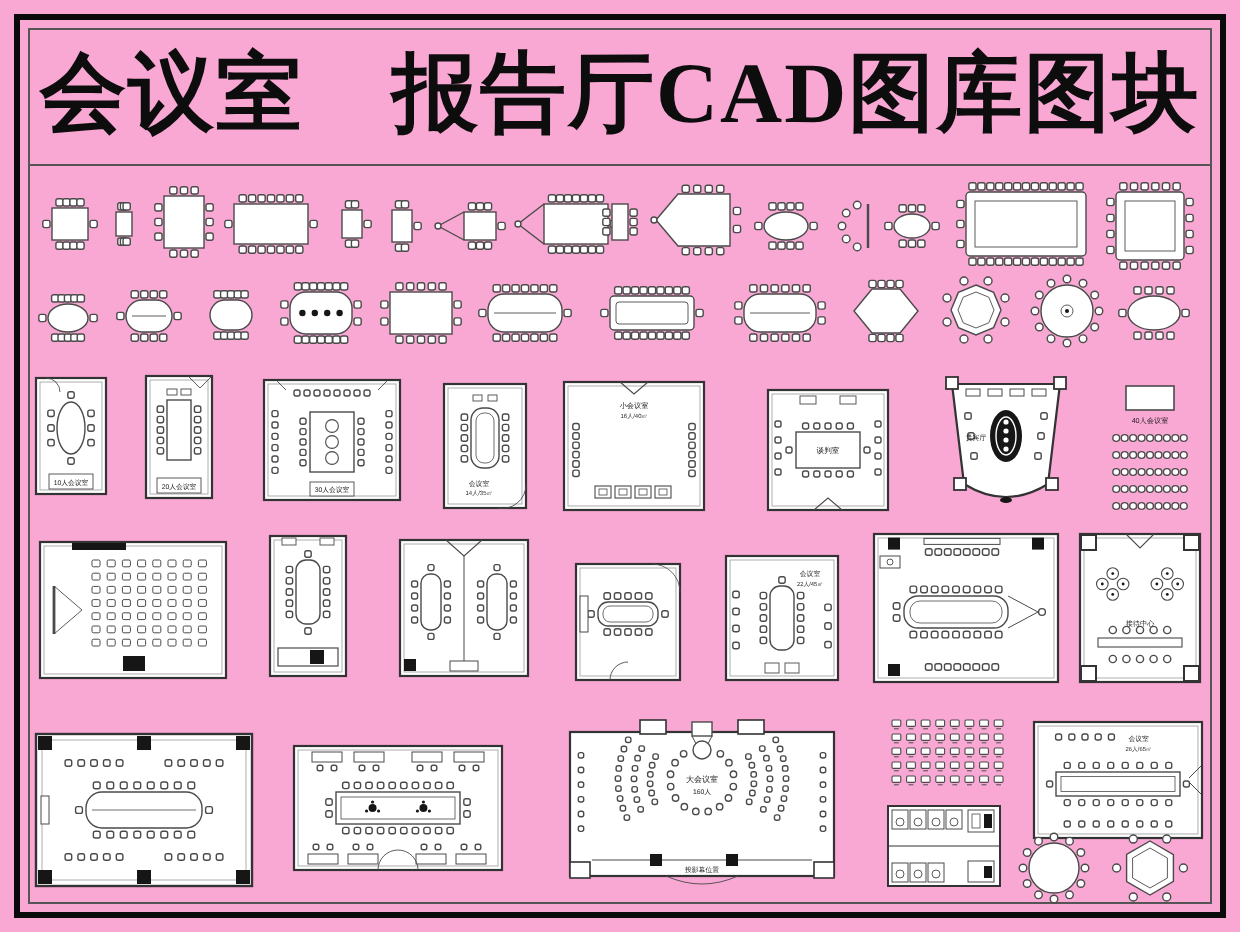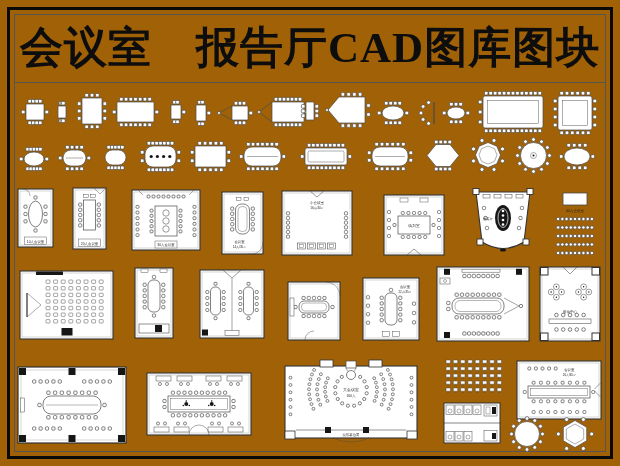--- a/index.html
+++ b/index.html
@@ -1,16 +1,16 @@
 <!DOCTYPE html>
 <html><head>
 <meta charset="utf-8">
 <style>
   html,body{margin:0;padding:0;background:#ffffff;}
-  .sheet{position:relative;width:620px;height:466px;background:#a16207;overflow:hidden;
+  .sheet{position:relative;width:620px;height:466px;background:#f9a8d4;overflow:hidden;
          font-family:"Liberation Sans",sans-serif;}
   .outer-frame{position:absolute;left:7px;top:7px;right:7px;bottom:7px;border:3px solid #0a0a0a;pointer-events:none;}
   .inner-frame{position:absolute;left:14px;top:14px;right:14px;bottom:14px;border:1px solid #555;pointer-events:none;}
   .title{position:absolute;left:20px;right:20px;top:16px;height:64px;line-height:64px;text-align:center;
          font-family:"Liberation Serif",serif;font-weight:700;font-size:43px;letter-spacing:1px;
          color:#0d0d0d;white-space:nowrap;}
   .divider{position:absolute;left:14px;right:14px;top:82px;border-top:1px solid #555;}
   #blocks svg{position:absolute;overflow:visible;}
   svg text{user-select:none;}
 </style>

